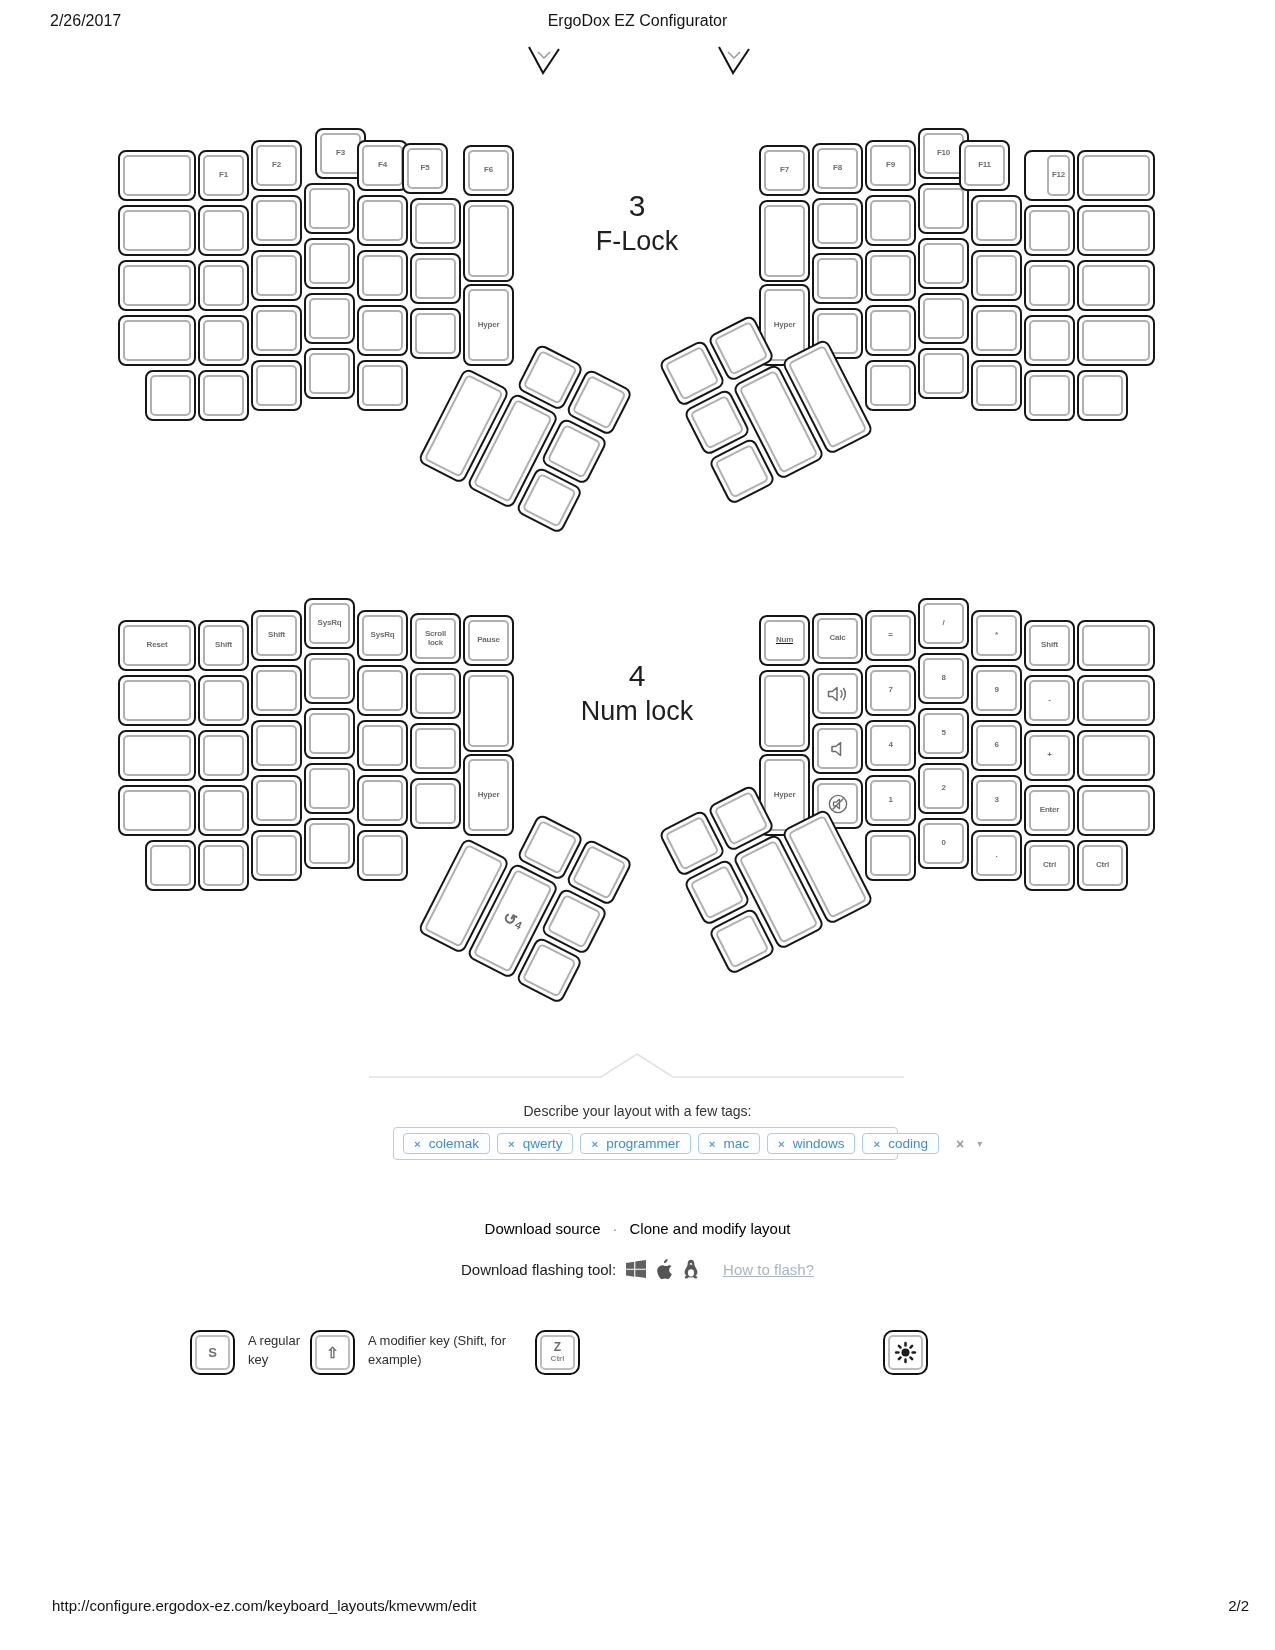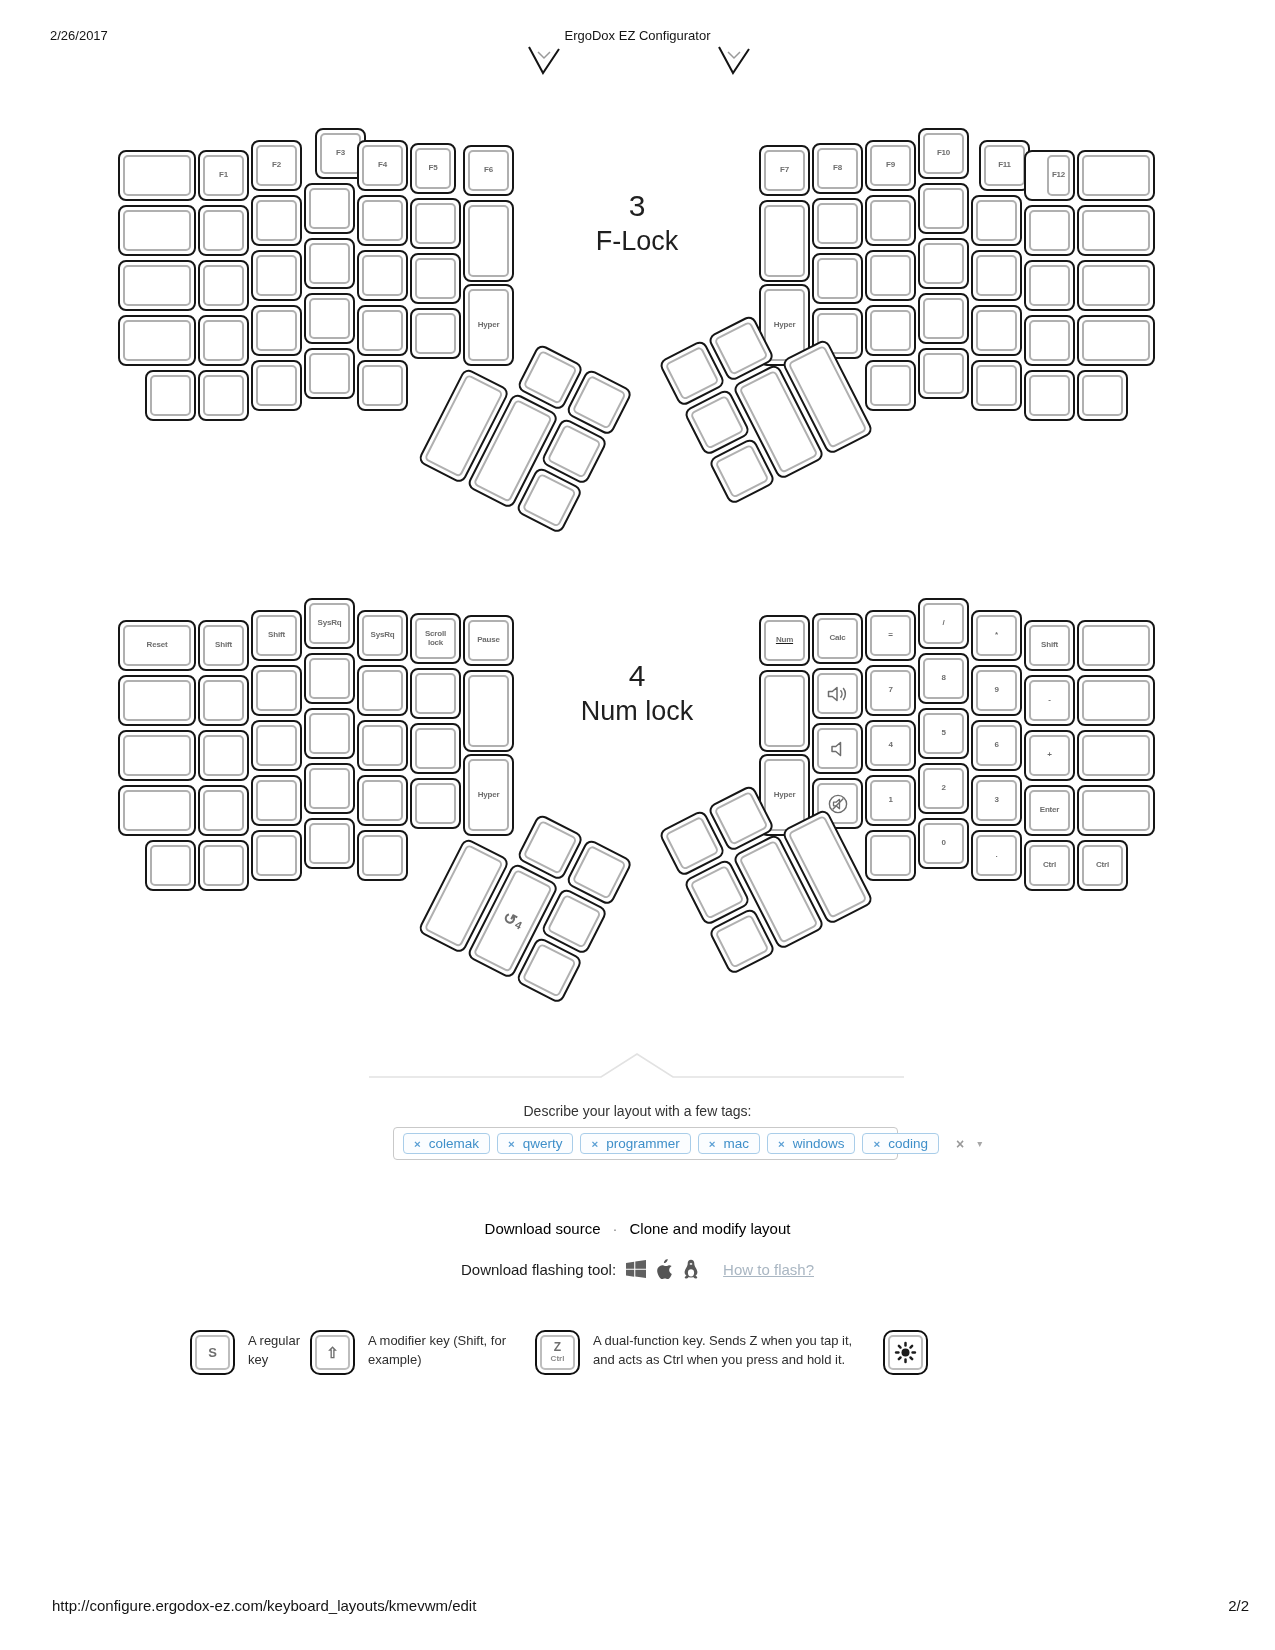--- a/index.html
+++ b/index.html
@@ -1,20 +1,20 @@
 <!DOCTYPE html>
 <html><head>
 <meta charset="utf-8">
 <style>
   *{margin:0;padding:0;box-sizing:border-box}
   html,body{width:1275px;height:1650px}
   body{position:relative;background:#fff;font-family:"Liberation Sans",sans-serif;color:#1d1d1d;overflow:hidden}
 
   
-  .phead{position:absolute;top:28px;left:0;width:100%;font-size:13px;color:#141414}
+  .phead{position:absolute;top:12px;left:0;width:100%;font-size:16px;color:#141414}
   .pdate{position:absolute;left:50px;top:0}
   .ptitle{width:100%;text-align:center}
   .pfoot{position:absolute;top:1597px;left:0;width:100%;font-size:15px;color:#141414}
   .purl{position:absolute;left:52px;top:0}
   .ppage{position:absolute;right:26px;top:0}
 
   .chev{position:absolute;top:46px}
 
   
   .layer{position:absolute;left:118px;width:1040px;height:470px}
@@ -158,21 +158,21 @@
         </div>
         <div class="key" style="left: 239px; top: 122px; width: 51px; height: 51px;">
           <div class="kin"></div>
         </div>
         <div class="key" style="left: 239px; top: 177px; width: 51px; height: 51px;">
           <div class="kin"></div>
         </div>
         <div class="key" style="left: 239px; top: 232px; width: 51px; height: 51px;">
           <div class="kin"></div>
         </div>
-        <div class="key" style="left: 292px; top: 15px; width: 46px; height: 51px;">
+        <div class="key" style="left: 284px; top: 15px; width: 46px; height: 51px;">
           <div class="kin">
             <span class="kl big sm">F5</span>
           </div>
         </div>
         <div class="key" style="left: 292px; top: 70px; width: 51px; height: 51px;">
           <div class="kin"></div>
         </div>
         <div class="key" style="left: 292px; top: 125px; width: 51px; height: 51px;">
           <div class="kin"></div>
         </div>
@@ -238,21 +238,21 @@
         </div>
         <div class="key" style="left: 159px; top: 110px; width: 51px; height: 51px;">
           <div class="kin"></div>
         </div>
         <div class="key" style="left: 159px; top: 165px; width: 51px; height: 51px;">
           <div class="kin"></div>
         </div>
         <div class="key" style="left: 159px; top: 220px; width: 51px; height: 51px;">
           <div class="kin"></div>
         </div>
-        <div class="key" style="left: 220px; top: 12px; width: 51px; height: 51px;">
+        <div class="key" style="left: 200px; top: 12px; width: 51px; height: 51px;">
           <div class="kin">
             <span class="kl sm">F11</span>
           </div>
         </div>
         <div class="key" style="left: 212px; top: 67px; width: 51px; height: 51px;">
           <div class="kin"></div>
         </div>
         <div class="key" style="left: 212px; top: 122px; width: 51px; height: 51px;">
           <div class="kin"></div>
         </div>
@@ -761,21 +761,20 @@
     </div>
   <div class="ltext" style="max-width:170px">A modifier key (Shift, for example)</div>
 </div>
 <div class="litem" style="left:535px">
   <div class="lkey">
       <div class="lkin">
         <span class="lz">Z</span>
         <span class="lctrl">Ctrl</span>
       </div>
     </div>
-  <div class="ltext" style="max-width:272px">A dual-function key. Sends Z when you tap it, and acts as Ctrl when you press and hold it.</div>
 </div>
 <div class="litem" style="left:883px">
   <div class="lkey">
       <div class="lkin">
     <svg width="23" height="23" viewBox="0 0 24 24">
           <circle cx="12" cy="12" r="4.2" fill="#1d1d1d"></circle>
           <g stroke="#1d1d1d" stroke-width="2.6" stroke-linecap="round">
             <line x1="12" y1="2.2" x2="12" y2="4.6"></line>
             <line x1="12" y1="19.4" x2="12" y2="21.8"></line>
             <line x1="2.2" y1="12" x2="4.6" y2="12"></line>

